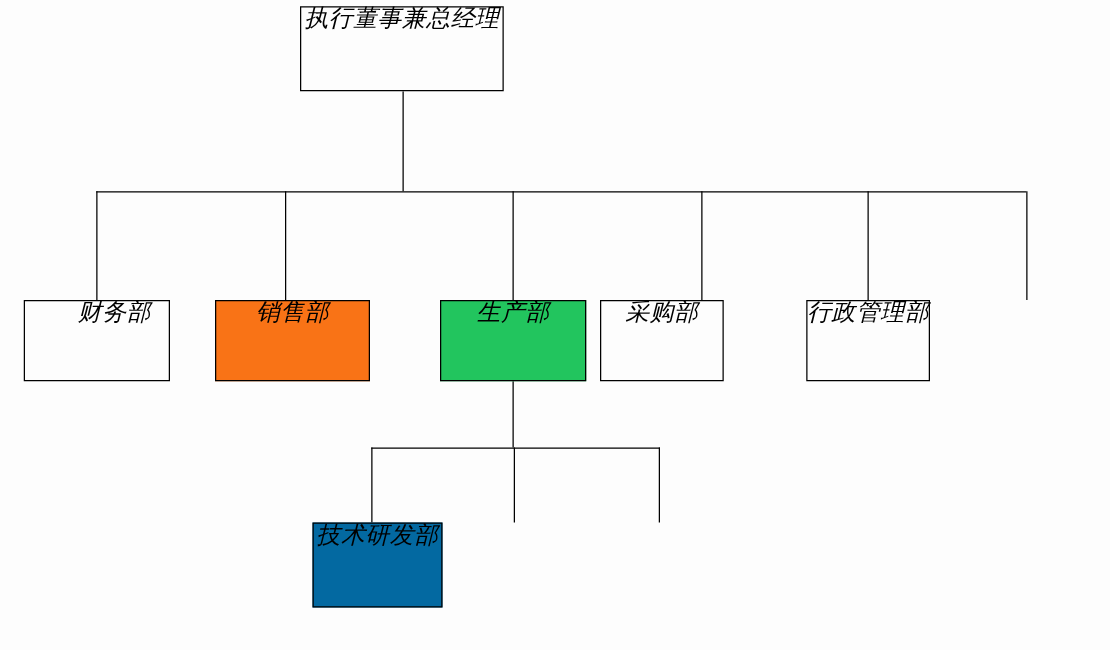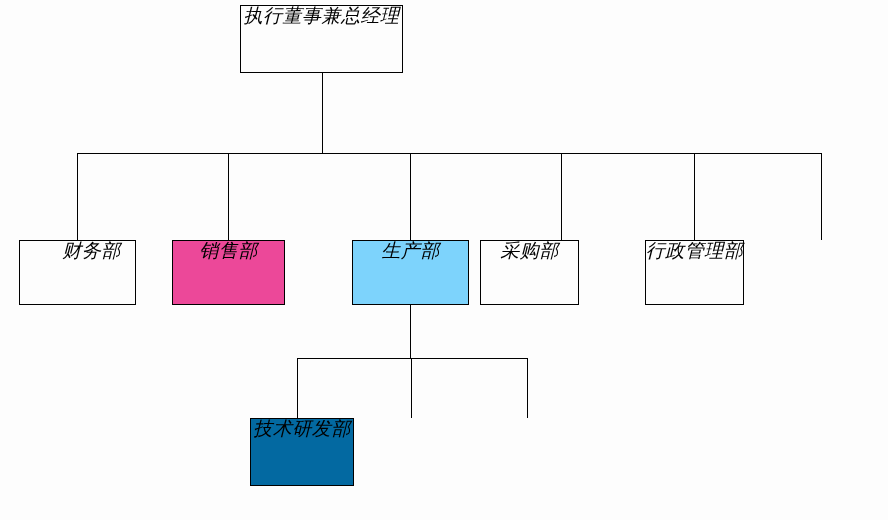--- a/index.html
+++ b/index.html
@@ -56,24 +56,24 @@
     <div class="connector h-line" style="left: 297px; top: 358px; width: 231px; background: rgb(0, 0, 0);"></div>
     <div class="connector v-line" style="left: 297px; top: 358px; height: 60px; background: rgb(0, 0, 0);"></div>
     <div class="connector v-line" style="left: 411px; top: 358px; height: 60px; background: rgb(0, 0, 0);"></div>
     <div class="connector v-line" style="left: 527px; top: 358px; height: 60px; background: rgb(0, 0, 0);"></div>
     <div class="node" style="left: 240px; top: 5px; width: 163px; height: 68px; border-color: rgb(0, 0, 0); background: rgb(253, 253, 253);">
       <span>执行董事兼总经理</span>
     </div>
     <div class="node" style="left: 19px; top: 240px; width: 117px; height: 65px; border-color: rgb(0, 0, 0); background: rgb(253, 253, 253); padding-left: 28px;">
       <span>财务部</span>
     </div>
-    <div class="node" style="left: 172px; top: 240px; width: 113px; height: 65px; border-color: rgb(0, 0, 0); background: #ec4899;">
+    <div class="node" style="left: 172px; top: 240px; width: 124px; height: 65px; border-color: rgb(0, 0, 0); background: #f97316;">
       <span>销售部</span>
     </div>
-    <div class="node" style="left: 352px; top: 240px; width: 117px; height: 65px; border-color: rgb(0, 0, 0); background: #7dd3fc;">
+    <div class="node" style="left: 352px; top: 240px; width: 117px; height: 65px; border-color: rgb(0, 0, 0); background: #22c55e;">
       <span>生产部</span>
     </div>
     <div class="node" style="left: 480px; top: 240px; width: 99px; height: 65px; border-color: rgb(0, 0, 0); background: rgb(253, 253, 253);">
       <span>采购部</span>
     </div>
     <div class="node" style="left: 645px; top: 240px; width: 99px; height: 65px; border-color: rgb(0, 0, 0); background: rgb(253, 253, 253);">
       <span>行政管理部</span>
     </div>
     <div class="node" style="left: 250px; top: 418px; width: 104px; height: 68px; border-color: rgb(0, 0, 0); background: #0369a1;">
       <span>技术研发部</span>

